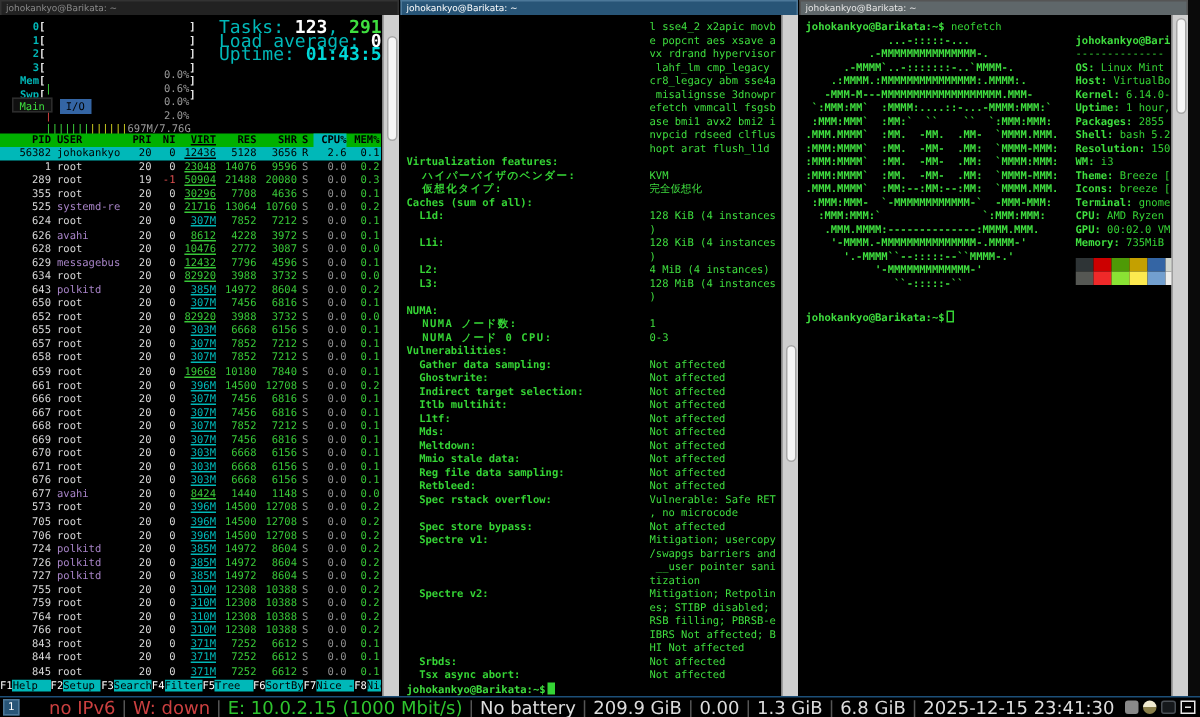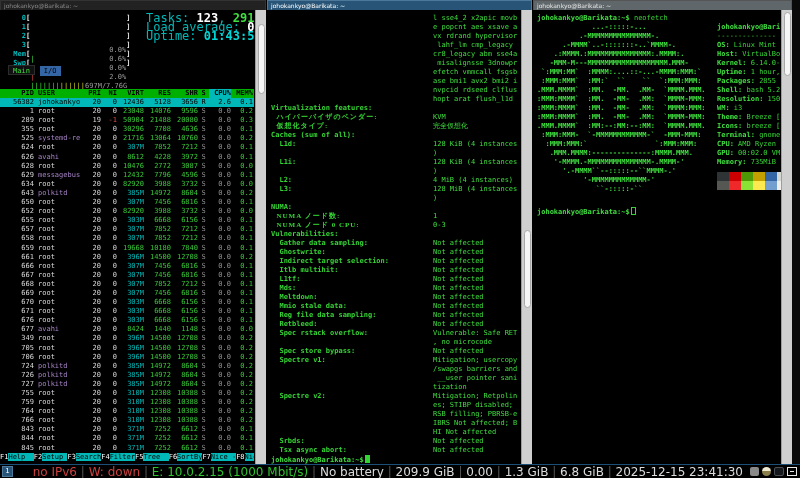--- a/index.html
+++ b/index.html
@@ -39,41 +39,41 @@
   .ht-cols{position:absolute;left:0;top:79px;width:254px;display:flex;background:#00b000;color:#000;font-weight:bold;height:9px;line-height:9px;padding-left:4px;box-sizing:border-box;}
   .ht-cols .sortcol{background:#00b8b8;}
   .ht-rows{position:absolute;left:0;top:88px;width:254px;}
   .p-row{display:flex;height:9.1px;line-height:9.1px;padding-left:4px;box-sizing:border-box;}
   .p-row.sel{background:#00b8b8;}
   .p-row.sel span{color:#000 !important;font-weight:normal;}
   .w0{width:30px;text-align:right;white-space:pre;}
   .w1{width:50px;text-align:left;padding-left:4px;white-space:pre;box-sizing:border-box;}
   .w2{width:17px;text-align:right;white-space:pre;}
   .w3{width:16px;text-align:right;white-space:pre;}
-  .w4{width:27px;text-align:right;white-space:pre;}
+  .w4{width:27px;text-align:right;white-space:pre;text-decoration:underline;}
   .w5{width:27px;text-align:right;white-space:pre;}
   .w6{width:27px;text-align:right;white-space:pre;}
   .w7{width:11px;text-align:center;white-space:pre;}
   .w8{width:22px;text-align:right;white-space:pre;}
   .w9{width:22px;text-align:right;white-space:pre;}
   .cc-pid,.cc-user,.cc-num{color:#d8d8d8;}
   .cc-uother{color:#a884c8;}
   .cc-neg{color:#e05050;}
   .cc-green{color:#38c838;}
   .cc-mval{color:#00b8b8;}
   .cc-s,.cc-cpu{color:#909090;}
   .cc-mem{color:#38c838;}
   .fbar{position:absolute;left:0;top:443px;width:254px;height:9px;line-height:9px;display:flex;white-space:pre;overflow:hidden;}
   .fk{color:#fff;}
   .fl{background:#00b8b8;color:#000;}
   
   .ls-flow{position:absolute;left:0;top:4px;width:253px;}
   .ls-line{position:relative;height:9px;line-height:9px;white-space:pre;}
   .ls-label{font-weight:bold;padding-left:4px;color:#35d435;}
-  .ls-label.cjk{letter-spacing:1px;font-family:Liberation Serif, serif;}
+  .ls-label.cjk{letter-spacing:1px;}
   .ls-value{position:absolute;left:166px;top:0;color:#3fdf3f;}
   .prompt{font-weight:bold;color:#3fdf3f;white-space:pre;}
   .cmd{font-weight:normal;color:#35d435;}
   .cursor-block{display:inline-block;width:5px;height:8px;background:#35d435;vertical-align:-1px;margin-left:1px;}
   .cursor-hollow{display:inline-block;width:5px;height:8px;border:1px solid #35d435;box-sizing:border-box;vertical-align:-1px;margin-left:1px;background:transparent;}
   .ls-prompt{height:9px;line-height:9px;padding-left:4px;}
   
   .nf-prompt1{position:absolute;left:4px;top:4px;height:9px;line-height:9px;white-space:pre;}
   #nf-art{position:absolute;left:4px;top:13px;margin:0;font-size:7px;line-height:9px;white-space:pre;color:#3fdf3f;font-weight:bold;font-family:"DejaVu Sans Mono",monospace;}
   .nf-info{position:absolute;left:184px;top:13px;}
@@ -440,21 +440,21 @@
             <span class="w2 cc-num">20</span>
             <span class="w3 cc-num">0</span>
             <span class="w4 cc-green">8424</span>
             <span class="w5 cc-green">1440</span>
             <span class="w6 cc-green">1148</span>
             <span class="w7 cc-s">S</span>
             <span class="w8 cc-cpu">0.0</span>
             <span class="w9 cc-mem">0.0</span>
           </div>
           <div class="p-row">
-            <span class="w0 cc-pid">349</span>
+            <span class="w0 cc-pid">573</span>
             <span class="w1 cc-user">root</span>
             <span class="w2 cc-num">20</span>
             <span class="w3 cc-num">0</span>
             <span class="w4 cc-mval">396M</span>
             <span class="w5 cc-green">14500</span>
             <span class="w6 cc-green">12708</span>
             <span class="w7 cc-s">S</span>
             <span class="w8 cc-cpu">0.0</span>
             <span class="w9 cc-mem">0.2</span>
           </div>

